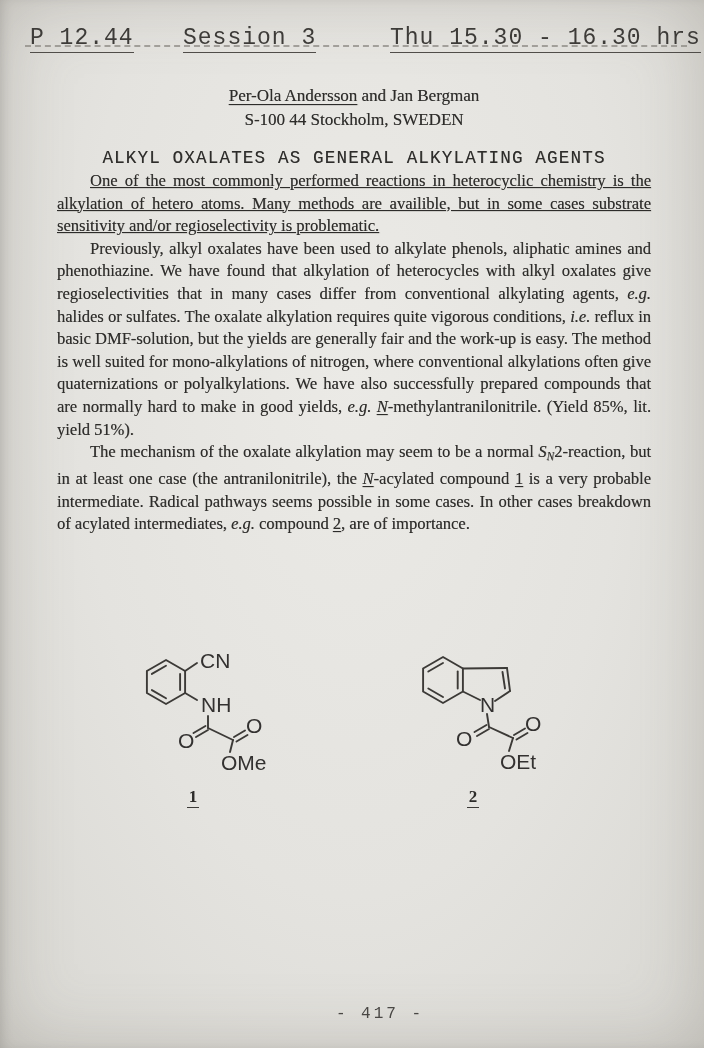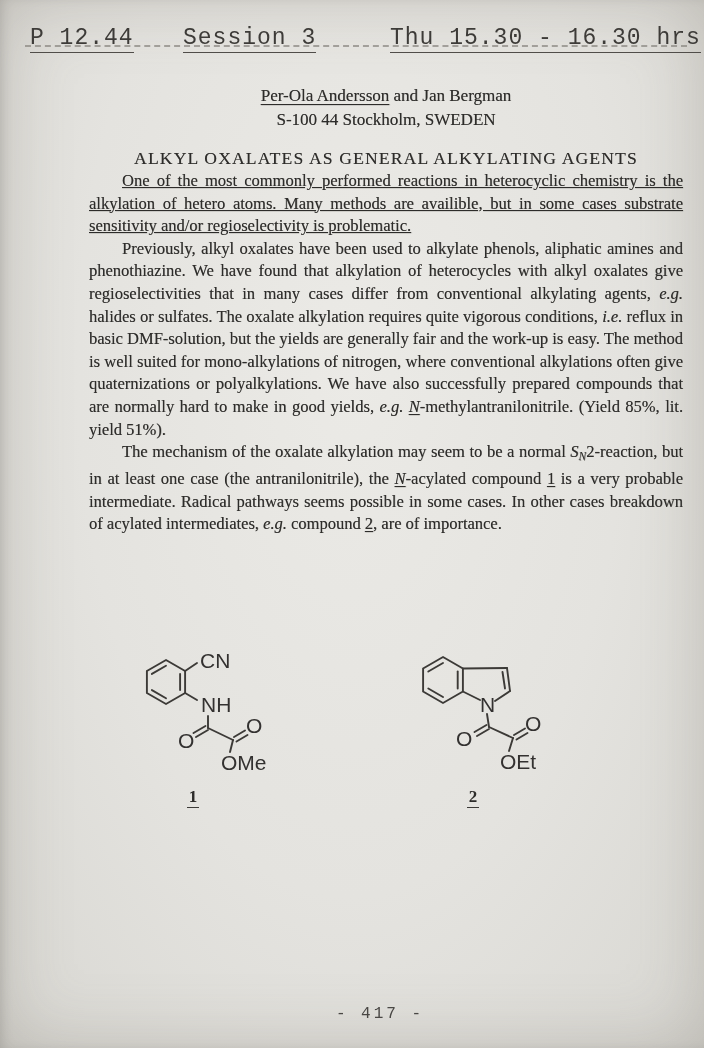--- a/index.html
+++ b/index.html
@@ -2,31 +2,31 @@
 <html><head>
 <meta charset="utf-8">
 <style>
   html,body{margin:0;padding:0;background:#b0afac;}
   .page{
     position:relative;width:704px;height:1048px;overflow:hidden;
     background:radial-gradient(ellipse at 50% 35%, #ebeae6 0%, #e4e3df 55%, #d8d7d2 100%);
     box-shadow:inset 0 0 70px rgba(110,105,95,.28), inset 6px 0 14px -6px rgba(0,0,0,.18);
     font-family:"Liberation Serif",serif;color:#2d2c2a;
   }
-  .fuzz{text-shadow:.3px .3px .6px rgba(70,68,64,.55);margin-left:32px;}
+  .fuzz{text-shadow:.3px .3px .6px rgba(70,68,64,.55);}
   
   .hdr{position:absolute;left:0;top:0;width:704px;height:60px;font-family:"Liberation Mono",monospace;color:#3d3b38;}
   .hdr-line{position:absolute;left:25px;top:45px;width:662px;border-top:2px dashed #8d8a84;opacity:.75;}
   .hdr span{position:absolute;top:25px;font-size:23px;letter-spacing:1px;border-bottom:1.6px solid #504d49;padding-bottom:1px;}
   .hdr .h1{left:30px;} .hdr .h2{left:155px;margin-left:28px;} .hdr .h3{left:390px;}
   
   .col{position:absolute;left:57px;top:84px;width:594px;font-size:16.5px;line-height:22.6px;}
   .centerblock{text-align:center;line-height:24px;font-size:17px;}
   .ul{text-decoration:underline;text-underline-offset:3px;}
-  .title{text-align:center;margin-top:14px;font-size:17.5px;letter-spacing:1.2px;line-height:24px;}
+  .title{text-align:center;margin-top:14px;font-size:17.5px;letter-spacing:1.2px;line-height:24px;font-family:Liberation Mono, monospace;}
   p.para{text-align:justify;text-indent:33px;margin:0;}
   .p1{margin-top:26px;text-decoration:underline;} .p2{margin-top:10px;} .p3{margin-top:6px;}
   .it{font-style:italic;}
   .un{text-decoration:underline;text-underline-offset:2px;}
   .un-it{font-style:italic;text-decoration:underline;text-underline-offset:2px;}
   .sub{font-style:italic;font-size:.7em;vertical-align:-.3em;}
   
   .struct{position:absolute;}
   .s1{left:130px;top:640px;}
   .s2{left:402px;top:642px;}

